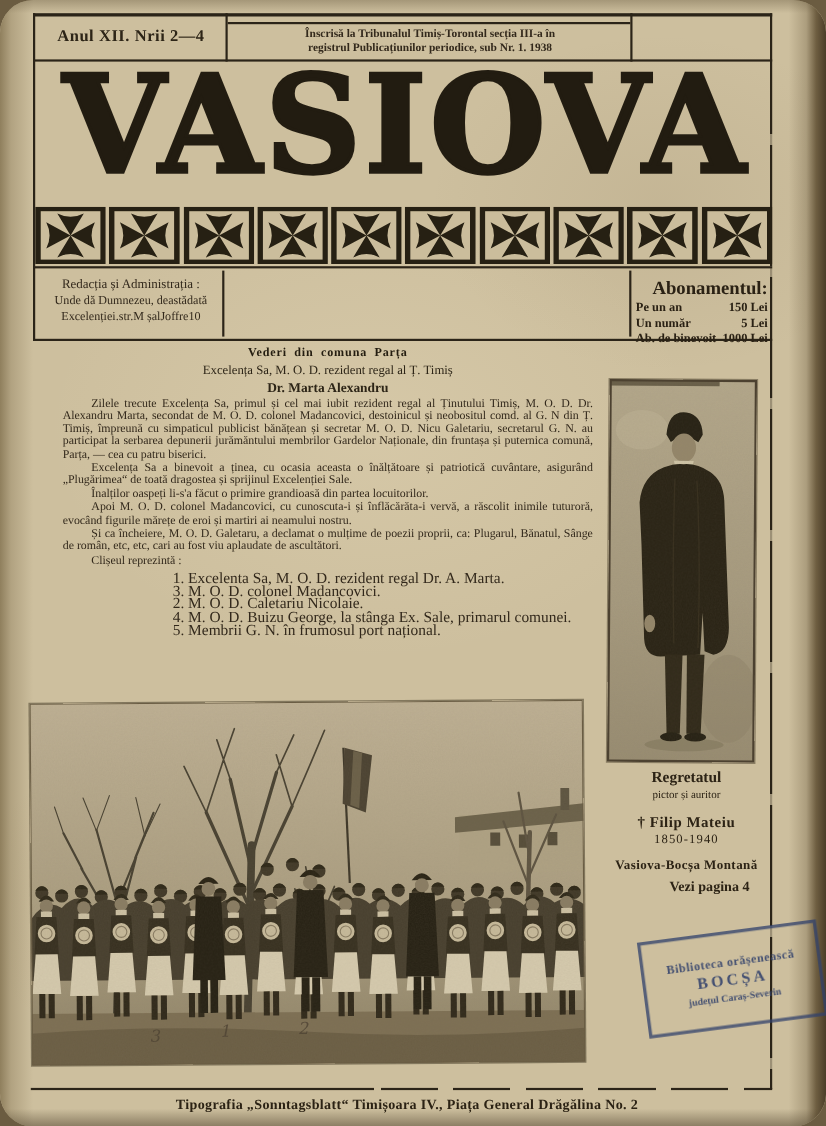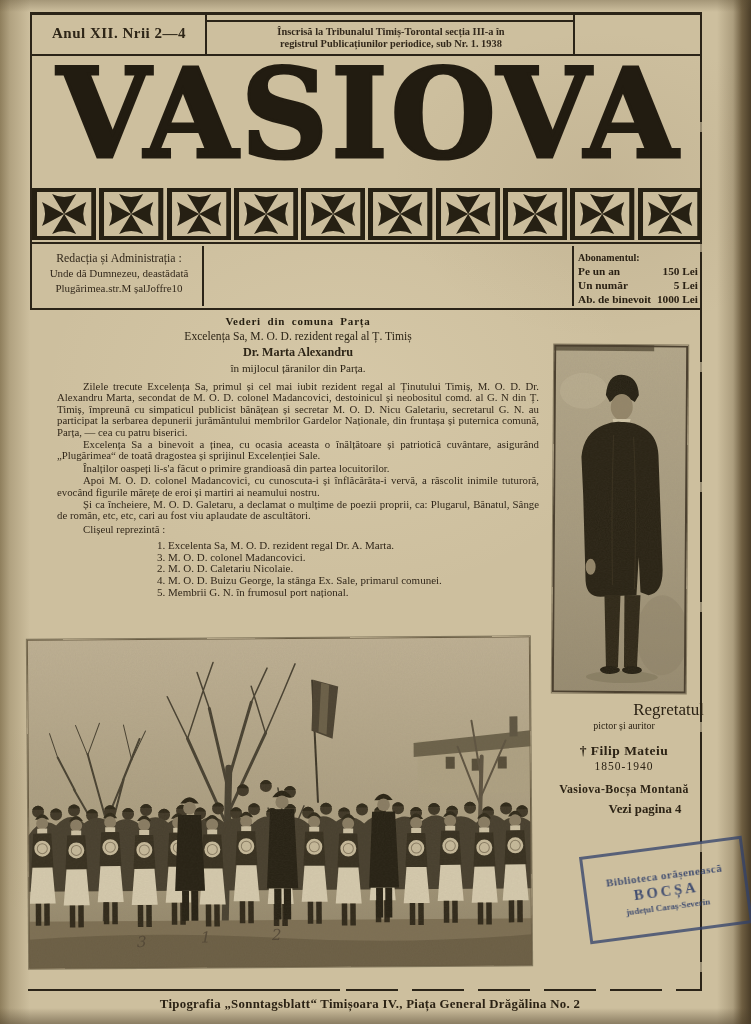--- a/index.html
+++ b/index.html
@@ -5,20 +5,21 @@
   html,body{margin:0;padding:0;background:#6b5c41;}
   #page{
     position:relative;width:751px;height:1024px;overflow:hidden;
     background:
       radial-gradient(ellipse 420px 300px at 45% 38%, rgba(235,222,190,.28), transparent 70%),
       radial-gradient(ellipse 300px 220px at 80% 18%, rgba(120,100,70,.10), transparent 70%),
       radial-gradient(ellipse 260px 200px at 20% 80%, rgba(120,100,70,.12), transparent 70%),
       #cdbf9e;
     font-family:"Liberation Serif","DejaVu Serif",serif;
     color:#2d2517;
+    border-radius:30px;
   }
   .rule{position:absolute;background:#2b2418;}
   
   .edge{position:absolute;pointer-events:none;z-index:60;}
   .edge-left{left:0;top:0;width:30px;height:100%;background:linear-gradient(90deg,#8f7f5d 0,rgba(143,127,93,.45) 10px,rgba(143,127,93,0) 30px);}
   .edge-right{right:0;top:0;width:34px;height:100%;background:linear-gradient(270deg,#4a3d28 0,#6e5e41 9px,rgba(110,94,65,.35) 18px,rgba(110,94,65,0) 34px);}
   .edge-top{left:0;top:0;width:100%;height:12px;background:linear-gradient(180deg,rgba(90,76,50,.35),rgba(90,76,50,0));}
   .edge-bottom{left:0;bottom:0;width:100%;height:16px;background:linear-gradient(0deg,rgba(74,61,40,.5),rgba(74,61,40,0));}
 
   
@@ -42,42 +43,42 @@
   .orn-band svg{flex:1;height:100%;}
 
   
   .red-box{position:absolute;left:36px;top:250px;width:166px;font-size:11px;line-height:1.38;text-align:center;color:#33291c;}
   .red-box .l1{font-size:11.8px;}
   .center-info{position:absolute;left:206px;top:249px;width:364px;text-align:center;color:#2a2114;}
   .center-info .t1{font-size:16.5px;font-weight:bold;letter-spacing:.6px;word-spacing:1px;}
   .center-info .t2{font-size:10.6px;font-weight:bold;margin-top:3px;}
   .center-info .t3{font-size:13.5px;font-weight:bold;letter-spacing:2.5px;margin-top:3px;}
   .abo-box{position:absolute;left:578px;top:252px;width:120px;font-size:11.3px;font-weight:bold;color:#2a2114;}
-  .abo-box .t{text-align:left;margin-bottom:2px;font-size:10px;}
+  .abo-box .t{text-align:right;margin-bottom:2px;font-size:17px;}
   .abo-row{display:flex;justify-content:space-between;line-height:1.22;}
 
   
   .article{position:absolute;left:57px;top:315px;width:482px;}
   .art-title{font-size:11px;font-weight:bold;text-align:center;letter-spacing:.8px;word-spacing:3px;color:#241d10;margin-bottom:3px;}
   .art-sub1{font-size:11.6px;text-align:center;margin-bottom:2px;}
   .art-sub2{font-size:12.2px;font-weight:bold;text-align:center;margin-bottom:2px;}
   .art-sub3{font-size:11.2px;text-align:center;margin-bottom:7px;}
   .article p{margin:0 0 1px 0;font-size:10.8px;line-height:11.4px;text-align:justify;text-indent:26px;color:#32281b;}
   .list-intro{margin-top:2px !important;}
-  .art-list{margin:5px 0 0 100px;font-size:11px;line-height:11.6px;color:#32281b;}
+  .art-list{margin:5px 0 0 100px;font-size:14px;line-height:11.6px;color:#32281b;}
 
   
   .group-photo{position:absolute;left:28px;top:638px;width:503px;height:329px;transform:rotate(-.4deg);box-shadow:0 0 0 1px rgba(70,60,40,.55);}
   .group-photo svg{display:block;width:100%;height:100%;}
 
   
   .portrait{position:absolute;left:553px;top:345px;width:134px;height:348px;transform:rotate(.4deg);box-shadow:0 0 0 1px rgba(70,60,40,.5);}
   .portrait svg{display:block;width:100%;height:100%;}
   .caption{position:absolute;left:544px;top:700px;width:160px;text-align:center;color:#2c2315;}
-  .caption .c1{font-size:17px;font-weight:normal;line-height:1.2;text-align:right;}
+  .caption .c1{font-size:14px;font-weight:bold;line-height:1.2;}
   .caption .c2{font-size:10px;font-weight:normal;line-height:1.2;}
   .caption .cname{font-size:13.5px;font-weight:bold;margin-top:11px;letter-spacing:.5px;}
   .caption .cyears{font-size:11.5px;margin-top:1px;letter-spacing:1px;}
   .caption .cplace{font-size:11.8px;font-weight:bold;margin-top:10px;letter-spacing:.4px;}
   .caption .csee{font-size:12.8px;font-weight:bold;margin-top:5px;padding-left:42px;}
 
   
   .stamp{
     position:absolute;left:584px;top:846px;width:158px;height:82px;z-index:70;
     transform:rotate(-7.5deg);border:3px solid rgba(48,64,107,.75);
@@ -169,21 +170,21 @@
     <svg viewBox="0 0 64 52" preserveAspectRatio="none">
         <rect width="64" height="52" fill="#262013"></rect>
         <rect x="5" y="4" width="54" height="44" fill="#cbbd9c"></rect>
         <path d="M32 26 L20 6 Q32 12 44 6 Z M32 26 L20 46 Q32 40 44 46 Z M32 26 L10 14 Q16 26 10 38 Z M32 26 L54 14 Q48 26 54 38 Z" fill="#262013"></path>
       </svg>
   </div>
 
   <div class="red-box">
     <div class="l1">Redacția și Administrația :</div>
     <div>Unde dă Dumnezeu, deastădată</div>
-    <div>Plugărimea.str.M șalJoffre10</div>
+    <div>Excelenției.str.M șalJoffre10</div>
   </div>
   <div class="abo-box">
     <div class="t">Abonamentul:</div>
     <div class="abo-row">
       <span>Pe un an</span>
       <span>150 Lei</span>
     </div>
     <div class="abo-row">
       <span>Un număr</span>
       <span>5 Lei</span>
@@ -191,21 +192,20 @@
     <div class="abo-row">
       <span>Ab. de binevoit</span>
       <span>1000 Lei</span>
     </div>
   </div>
 
   <div class="article">
     <div class="art-title">Vederi din comuna Parța</div>
     <div class="art-sub1">Excelența Sa, M. O. D. rezident regal al Ț. Timiș</div>
     <div class="art-sub2">Dr. Marta Alexandru</div>
-    <div class="art-sub3">în mijlocul țăranilor din Parța.</div>
     <p>Zilele trecute Excelența Sa, primul și cel mai iubit rezident regal al Ținutului Timiș, M. O. D. Dr. Alexandru Marta, secondat de M. O. D. colonel Madancovici, destoinicul și neobositul comd. al G. N din Ț. Timiș, împreună cu simpaticul publicist bănățean și secretar M. O. D. Nicu Galetariu, secretarul G. N. au participat la serbarea depunerii jurămăntului membrilor Gardelor Naționale, din fruntașa și puternica comună, Parța, — cea cu patru biserici.</p>
     <p>Excelența Sa a binevoit a ținea, cu ocasia aceasta o înălțătoare și patriotică cuvântare, asigurând „Plugărimea“ de toată dragostea și sprijinul Excelenției Sale.</p>
     <p>Înalților oaspeți li-s'a făcut o primire grandioasă din partea locuitorilor.</p>
     <p>Apoi M. O. D. colonel Madancovici, cu cunoscuta-i și înflăcărăta-i vervă, a răscolit inimile tuturoră, evocând figurile mărețe de eroi și martiri ai neamului nostru.</p>
     <p>Și ca încheiere, M. O. D. Galetaru, a declamat o mulțime de poezii proprii, ca: Plugarul, Bănatul, Sânge de român, etc, etc, cari au fost viu aplaudate de ascultători.</p>
     <p class="list-intro">Clișeul reprezintă :</p>
     <div class="art-list">
       <div>1. Excelenta Sa, M. O. D. rezident regal Dr. A. Marta.</div>
       <div>3. M. O. D. colonel Madancovici.</div>
       <div>2. M. O. D. Caletariu Nicolaie.</div>

